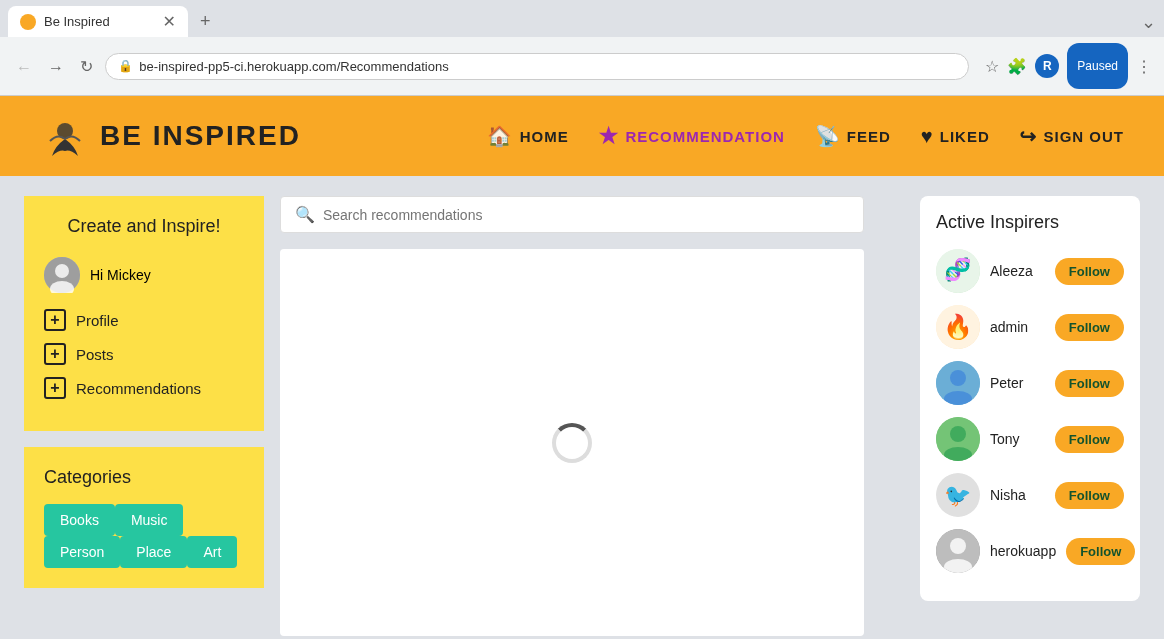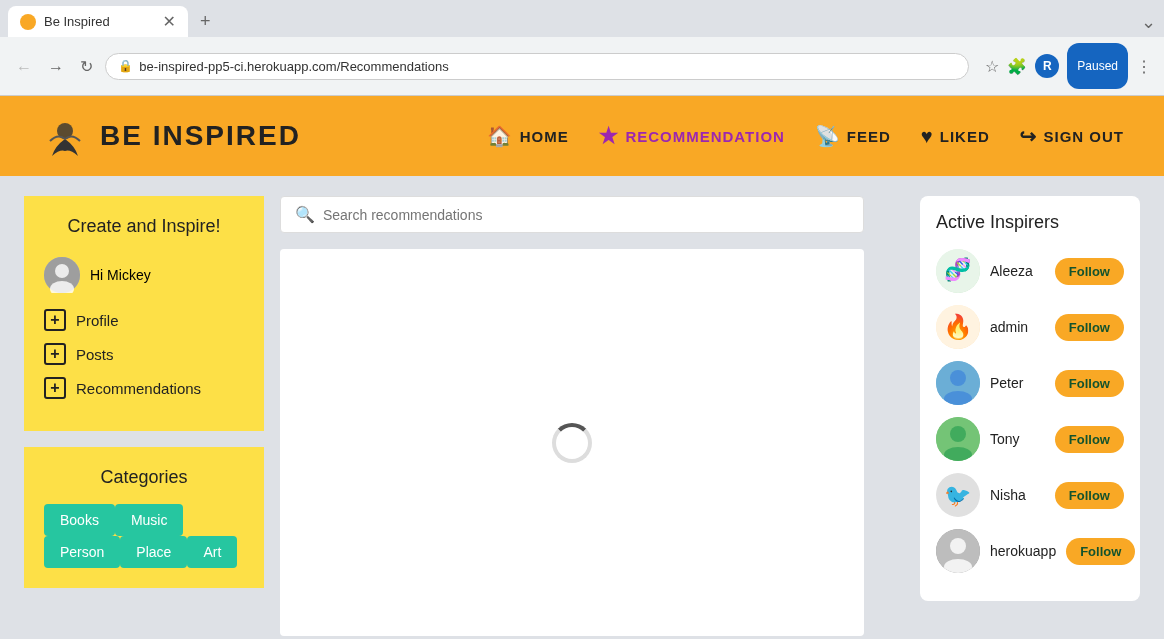--- a/index.html
+++ b/index.html
@@ -40,21 +40,21 @@
     .page-content { display: flex; gap: 16px; padding: 20px 24px; min-height: 480px; }
 
     
     .sidebar { width: 240px; flex-shrink: 0; display: flex; flex-direction: column; gap: 16px; }
     .sidebar-card { background: #fde047; border-radius: 0; padding: 20px; }
     .sidebar-title { font-size: 18px; color: #222; margin-bottom: 20px; text-align: center; }
     .user-row { display: flex; align-items: center; gap: 10px; margin-bottom: 16px; }
     .user-avatar { width: 36px; height: 36px; border-radius: 50%; background: #bbb; display: flex; align-items: center; justify-content: center; color: white; font-size: 20px; }
     .sidebar-link { display: flex; align-items: center; gap: 10px; color: #222; text-decoration: none; font-size: 15px; margin-bottom: 12px; cursor: pointer; }
     .plus-box { width: 22px; height: 22px; border: 2px solid #222; border-radius: 3px; display: flex; align-items: center; justify-content: center; font-size: 16px; font-weight: bold; flex-shrink: 0; }
-    .categories-title { font-size: 18px; color: #222; margin-bottom: 16px; text-align: center; }
+    .categories-title { font-size: 18px; color: #222; margin-bottom: 16px; }
     .category-tags { display: flex; flex-wrap: wrap; gap: 0; }
     .category-tag { background: #26c6a0; color: white; border: none; border-radius: 4px; padding: 8px 16px; font-size: 14px; cursor: pointer; }
 
     
     .main-content { flex: 1; display: flex; flex-direction: column; gap: 16px; }
     .search-bar { background: white; border: 1px solid #ddd; border-radius: 4px; display: flex; align-items: center; padding: 8px 14px; gap: 8px; }
     .search-icon { color: #888; font-size: 16px; }
     .search-input { border: none; outline: none; font-size: 14px; width: 100%; color: #888; background: transparent; }
     .loading-container { background: white; border-radius: 4px; flex: 1; min-height: 300px; display: flex; align-items: center; justify-content: center; }
     .spinner { width: 40px; height: 40px; border: 4px solid #ddd; border-top: 4px solid #555; border-radius: 50%; animation: spin 1s linear infinite; }

